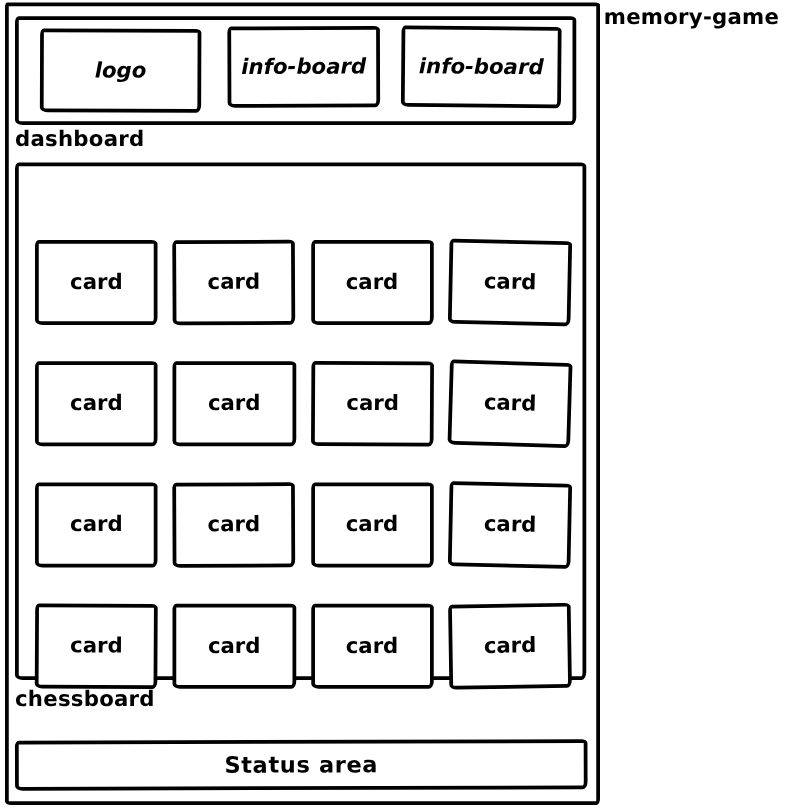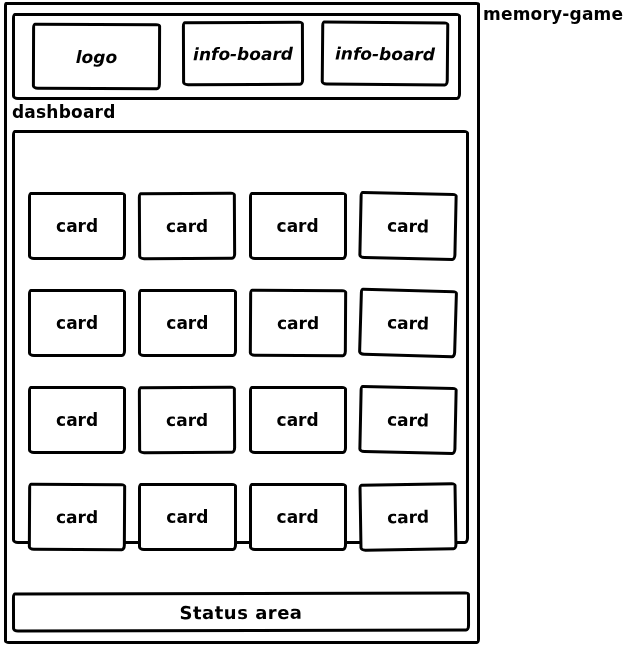--- a/index.html
+++ b/index.html
@@ -162,18 +162,19 @@
       <div class="card">card</div>
       <div class="card">card</div>
       <div class="card">card</div>
       <div class="card">card</div>
       <div class="card">card</div>
       <div class="card">card</div>
       <div class="card">card</div>
       <div class="card">card</div>
     </div>
   </div>
+  <div class="section-label chessboard-label">chessboard</div>
 
   <div class="sketch-box status-box">
     <span class="inner-label">Status area</span>
   </div>
 
 </div>
 
 </body></html>

